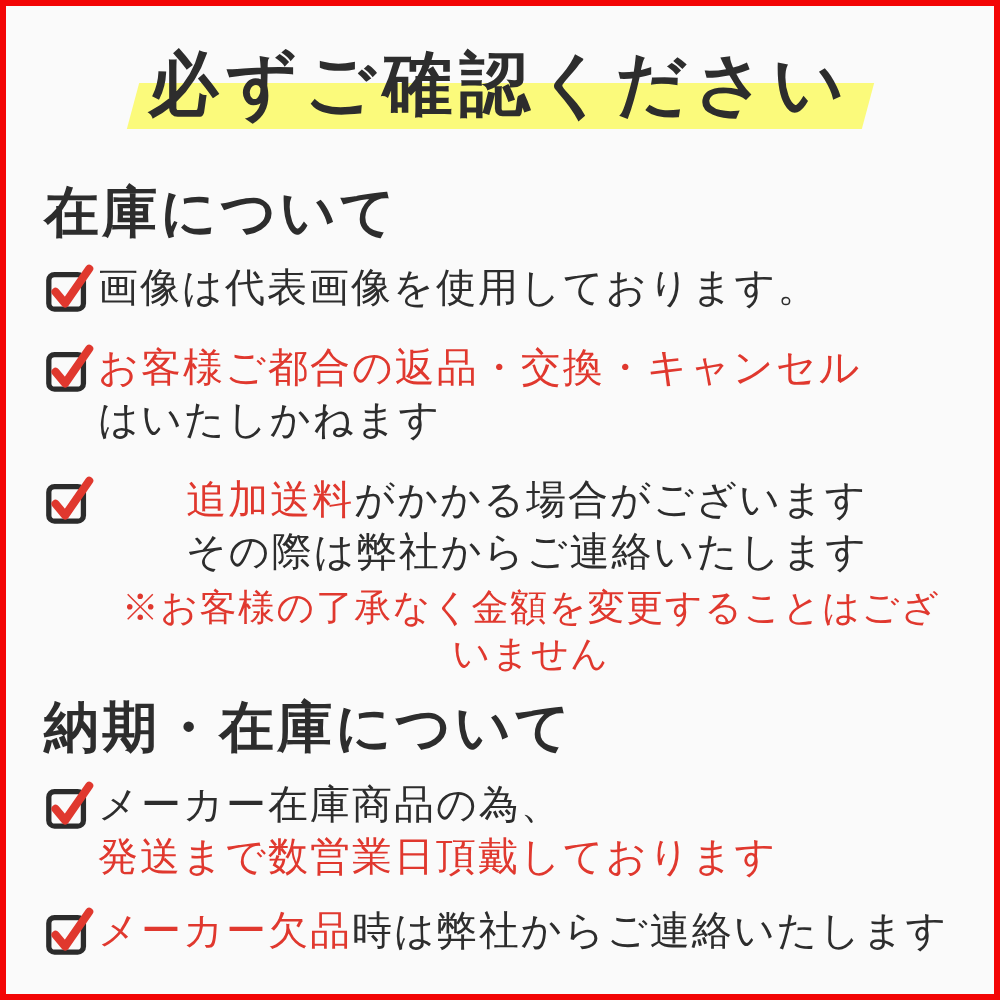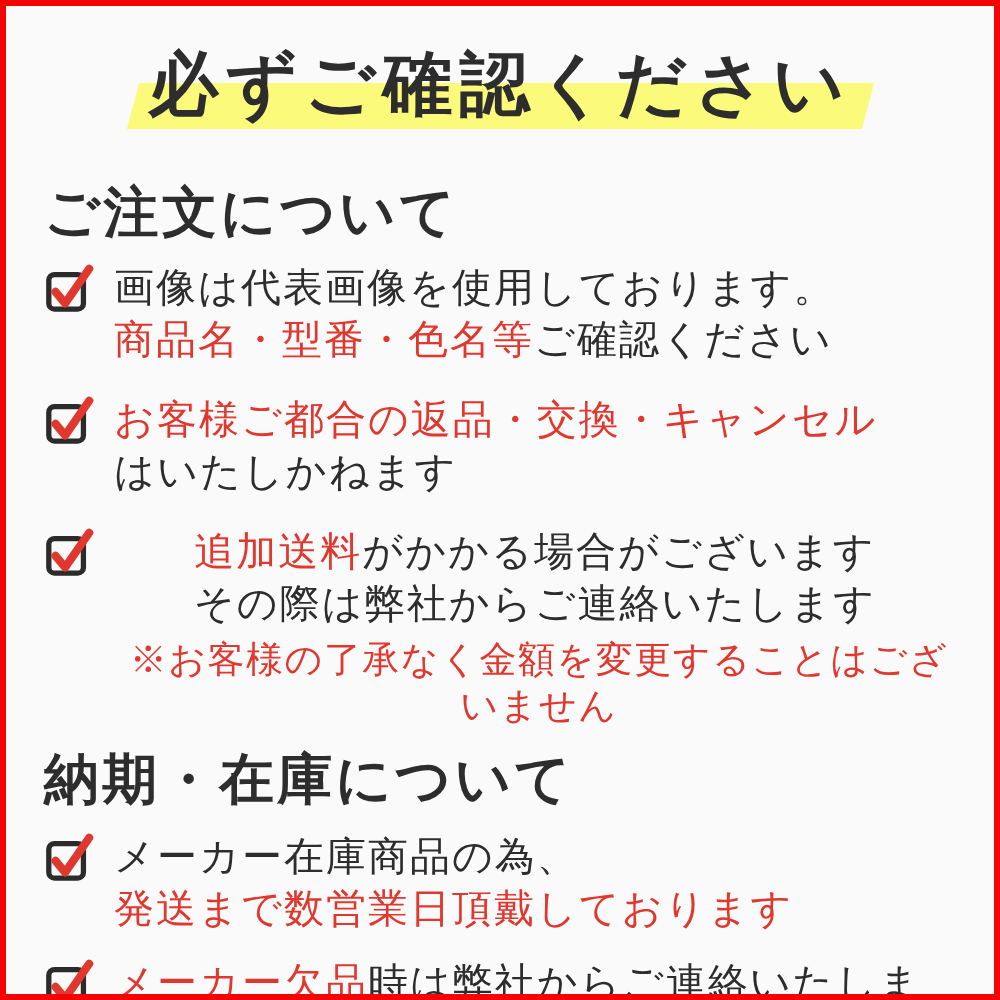--- a/index.html
+++ b/index.html
@@ -61,21 +61,20 @@
     font-weight: 700;
     letter-spacing: 0.06em;
     line-height: 1.2;
   }
   .sh-1 { margin-top: 50px; }
   .sh-2 { margin-top: 16px; }
   
   .item {
     display: flex;
     align-items: flex-start;
-    gap: 16px;
   }
   .it-1 { margin-top: 16px; }
   .it-2 { margin-top: 28px; }
   .it-3 { margin-top: 28px; text-align: center; }
   .it-4 { margin-top: 18px; }
   .it-5 { margin-top: 22px; }
   .cb {
     flex: 0 0 50px;
     width: 50px;
     height: 50px;
@@ -105,32 +104,31 @@
 
 <div class="content">
 
   <div class="title-row">
     <span class="title-wrap">
       <span class="highlight"></span>
       <h1 class="title">必ずご確認ください</h1>
     </span>
   </div>
 
-  <h2 class="section-heading sh-1">ご注文について</h2>
+  <h2 class="section-heading sh-1">在庫について</h2>
 
   <div class="item it-1">
     <span class="cb">
       <svg viewBox="0 0 52 52" width="50" height="50" aria-hidden="true">
         <rect x="5" y="12" width="36" height="36" rx="6" fill="none" stroke="#2b2b2b" stroke-width="5.5"></rect>
         <path d="M12 30 L22 42 L47 6" fill="none" stroke="#e0382e" stroke-width="8.5" stroke-linecap="round" stroke-linejoin="round"></path>
       </svg>
     </span>
     <div class="lines">
       <div class="line"><span class="blk">画像は代表画像を使用しております。</span></div>
-      <div class="line"><span class="red">商品名・型番・色名等</span><span class="blk">ご確認ください</span></div>
     </div>
   </div>
 
   <div class="item it-2">
     <span class="cb">
       <svg viewBox="0 0 52 52" width="50" height="50" aria-hidden="true">
         <rect x="5" y="12" width="36" height="36" rx="6" fill="none" stroke="#2b2b2b" stroke-width="5.5"></rect>
         <path d="M12 30 L22 42 L47 6" fill="none" stroke="#e0382e" stroke-width="8.5" stroke-linecap="round" stroke-linejoin="round"></path>
       </svg>
     </span>

